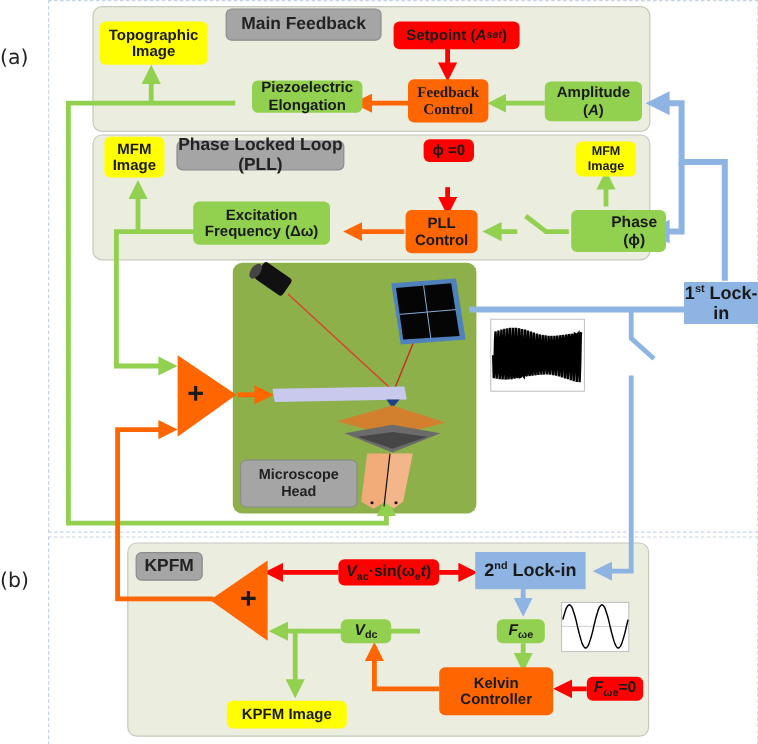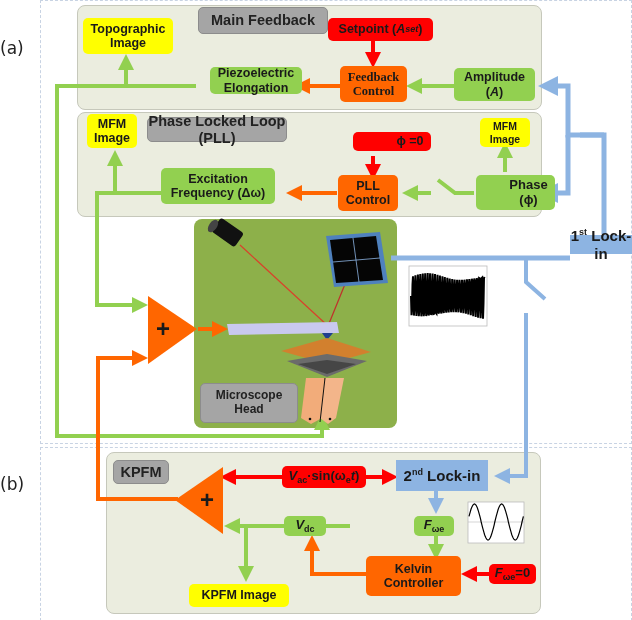--- a/index.html
+++ b/index.html
@@ -123,21 +123,21 @@
     <rect x="409" y="266" width="78" height="60" fill="#fff" stroke="#bbb" stroke-width="0.8"></rect>
     <path id="noisywave" fill="none" stroke="#000" stroke-width="2" d="M411.0,296.0L411.5,315.1L412.0,308.1L412.5,284.3L413.0,276.2L413.4,295.3L413.9,315.6L414.4,309.1L414.9,284.5L415.4,275.4L415.9,294.6L416.4,316.0L416.9,310.1L417.4,284.7L417.9,274.6L418.4,293.8L418.8,316.2L419.3,311.0L419.8,285.1L420.3,274.0L420.8,293.0L421.3,316.3L421.8,311.9L422.3,285.6L422.8,273.5L423.3,292.2L423.7,316.2L424.2,312.6L424.7,286.2L425.2,273.2L425.7,291.5L426.2,316.0L426.7,313.1L427.2,286.9L427.7,273.1L428.1,290.7L428.6,315.5L429.1,313.5L429.6,287.6L430.1,273.2L430.6,290.0L431.1,314.9L431.6,313.8L432.1,288.4L432.6,273.6L433.1,289.4L433.5,314.1L434.0,313.9L434.5,289.3L435.0,274.1L435.5,288.9L436.0,313.2L436.5,313.8L437.0,290.2L437.5,274.7L437.9,288.5L438.4,312.3L438.9,313.6L439.4,291.0L439.9,275.5L440.4,288.1L440.9,311.3L441.4,313.4L441.9,291.8L442.4,276.3L442.9,287.8L443.3,310.3L443.8,313.0L444.3,292.6L444.8,277.1L445.3,287.5L445.8,309.3L446.3,312.7L446.8,293.3L447.3,277.9L447.8,287.3L448.2,308.4L448.7,312.4L449.2,294.0L449.7,278.6L450.2,287.0L450.7,307.6L451.2,312.2L451.7,294.6L452.2,279.1L452.6,286.7L453.1,306.9L453.6,312.1L454.1,295.2L454.6,279.5L455.1,286.4L455.6,306.3L456.1,312.1L456.6,295.8L457.1,279.8L457.6,286.0L458.0,305.9L458.5,312.3L459.0,296.4L459.5,279.9L460.0,285.5L460.5,305.5L461.0,312.6L461.5,297.0L462.0,279.9L462.4,284.8L462.9,305.2L463.4,313.1L463.9,297.6L464.4,279.7L464.9,284.1L465.4,304.9L465.9,313.7L466.4,298.2L466.9,279.4L467.4,283.2L467.8,304.7L468.3,314.5L468.8,298.9L469.3,279.1L469.8,282.3L470.3,304.5L470.8,315.3L471.3,299.7L471.8,278.8L472.3,281.3L472.7,304.2L473.2,316.1L473.7,300.5L474.2,278.4L474.7,280.3L475.2,303.9L475.7,316.9L476.2,301.3L476.7,278.2L477.1,279.3L477.6,303.4L478.1,317.6L478.6,302.2L479.1,278.1L479.6,278.4L480.1,303.0L480.6,318.2L481.1,303.0L481.6,278.1L482.1,277.6L482.5,302.4L483.0,318.6L483.5,303.9L484.0,278.2L484.5,276.9"></path>
   </g>
   <g>
     <rect x="468" y="502" width="56" height="41" fill="#fff" stroke="#bbb" stroke-width="0.8"></rect>
     <line x1="468" y1="522" x2="524" y2="522" stroke="#bbb" stroke-width="0.6"></line>
     <path id="sinewave" fill="none" stroke="#000" stroke-width="1.2" d="M469.0,516.4L469.7,513.8L470.4,511.4L471.0,509.3L471.7,507.4L472.4,506.0L473.1,504.9L473.8,504.2L474.4,504.0L475.1,504.2L475.8,504.9L476.5,506.0L477.2,507.4L477.8,509.3L478.5,511.4L479.2,513.8L479.9,516.4L480.6,519.2L481.2,522.0L481.9,524.8L482.6,527.6L483.3,530.2L484.0,532.6L484.6,534.7L485.3,536.6L486.0,538.0L486.7,539.1L487.4,539.8L488.0,540.0L488.7,539.8L489.4,539.1L490.1,538.0L490.8,536.6L491.4,534.7L492.1,532.6L492.8,530.2L493.5,527.6L494.2,524.8L494.8,522.0L495.5,519.2L496.2,516.4L496.9,513.8L497.6,511.4L498.2,509.3L498.9,507.4L499.6,506.0L500.3,504.9L501.0,504.2L501.6,504.0L502.3,504.2L503.0,504.9L503.7,506.0L504.4,507.4L505.0,509.3L505.7,511.4L506.4,513.8L507.1,516.4L507.8,519.2L508.4,522.0L509.1,524.8L509.8,527.6L510.5,530.2L511.2,532.6L511.8,534.7L512.5,536.6L513.2,538.0L513.9,539.1L514.6,539.8L515.2,540.0L515.9,539.8L516.6,539.1L517.3,538.0L518.0,536.6L518.6,534.7L519.3,532.6L520.0,530.2L520.7,527.6L521.4,524.8L522.0,522.0L522.7,519.2L523.4,516.4"></path>
   </g>
 </svg>
 
-<div class="box gray" style="left:188px;top:7px;width:128px;height:25px;margin-left:10px;">
+<div class="box gray" style="left:188px;top:7px;width:128px;height:25px;">
     <span>Main Feedback</span>
   </div>
 <div class="box yellow" style="left:83px;top:18px;width:90px;height:36px;flex-direction:column;">
   <span>Topographic</span>
     <span>Image</span>
 </div>
 <div class="box red" style="left:328px;top:18px;width:105px;height:23px;">
   <span>Setpoint (</span>
     <i>A</i>
     <i class="sub">set</i>
@@ -160,21 +160,21 @@
     <span>Phase Locked Loop (PLL)</span>
   </div>
 <div class="box yellow" style="left:87px;top:114px;width:50px;height:34px;flex-direction:column;">
   <span>MFM</span>
     <span>Image</span>
 </div>
 <div class="box yellow" style="left:480px;top:118px;width:50px;height:29px;flex-direction:column;font-size:10.5px;">
   <span>MFM</span>
     <span>Image</span>
 </div>
-<div class="box red" style="left:353px;top:132px;width:42px;height:19px;padding-left:36px;">
+<div class="box red" style="left:353px;top:116px;width:42px;height:19px;">
     <span>ϕ =0</span>
   </div>
 <div class="box orange" style="left:338px;top:175px;width:60px;height:36px;flex-direction:column;">
   <span>PLL</span>
     <span>Control</span>
 </div>
 <div class="box green" style="left:161px;top:168px;width:114px;height:36px;flex-direction:column;">
   <span>Excitation</span>
     <span>Frequency (Δω)</span>
 </div>
@@ -184,21 +184,21 @@
 </div>
 
 <div class="box gray" style="left:200px;top:383px;width:96px;height:38px;flex-direction:column;font-size:12px;">
   <span>Microscope</span>
     <span>Head</span>
 </div>
 <div class="box" style="left:148px;top:314px;width:30px;height:30px;font-size:24px;background:transparent;">
     <span>+</span>
   </div>
 
-<div class="box blue" style="left:570px;top:235px;width:62px;height:19px;justify-content:center;">
+<div class="box blue" style="left:570px;top:235px;width:62px;height:35px;justify-content:center;">
   <span><span>1</span><span class="sup">st</span><span> Lock-in</span></span>
 </div>
 
 <div class="box gray" style="left:113px;top:460px;width:54px;height:22px;">
     <span>KPFM</span>
   </div>
 <div class="box" style="left:193px;top:486px;width:28px;height:28px;font-size:24px;background:transparent;">
     <span>+</span>
   </div>
 <div class="box red" style="left:282px;top:466px;width:84px;height:22px;font-size:13px;">

